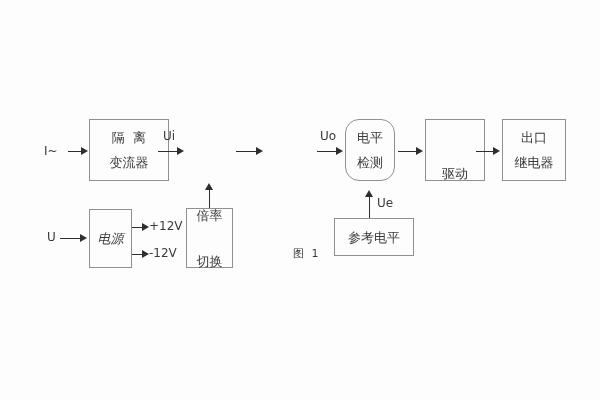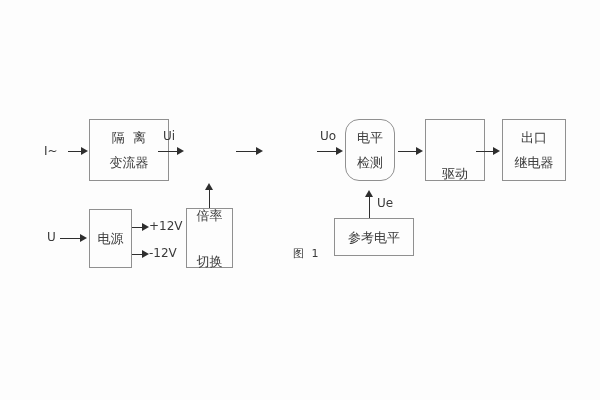--- a/index.html
+++ b/index.html
@@ -81,21 +81,21 @@
 
   <div class="block" style="left:425px; top:119px; width:60px; height:62px;justify-content:flex-end;">
     <span class="bl">驱动</span>
   </div>
 
   <div class="block" style="left:502px; top:119px; width:64px; height:62px;">
     <span class="bl">出口</span>
     <span class="bl">继电器</span>
   </div>
 
-  <div class="block" style="left:89px; top:209px; width:43px; height:59px;">
+  <div class="block" style="left:89px; top:209px; width:43px; height:59px;font-style:italic;">
     <span class="bl">电源</span>
   </div>
 
   <div class="block" style="left:186px; top:208px; width:47px; height:60px;gap:33px;">
     <span class="bl">倍率</span>
     <span class="bl">切换</span>
   </div>
 
   <div class="block" style="left:334px; top:218px; width:80px; height:38px;">
     <span class="bl">参考电平</span>

